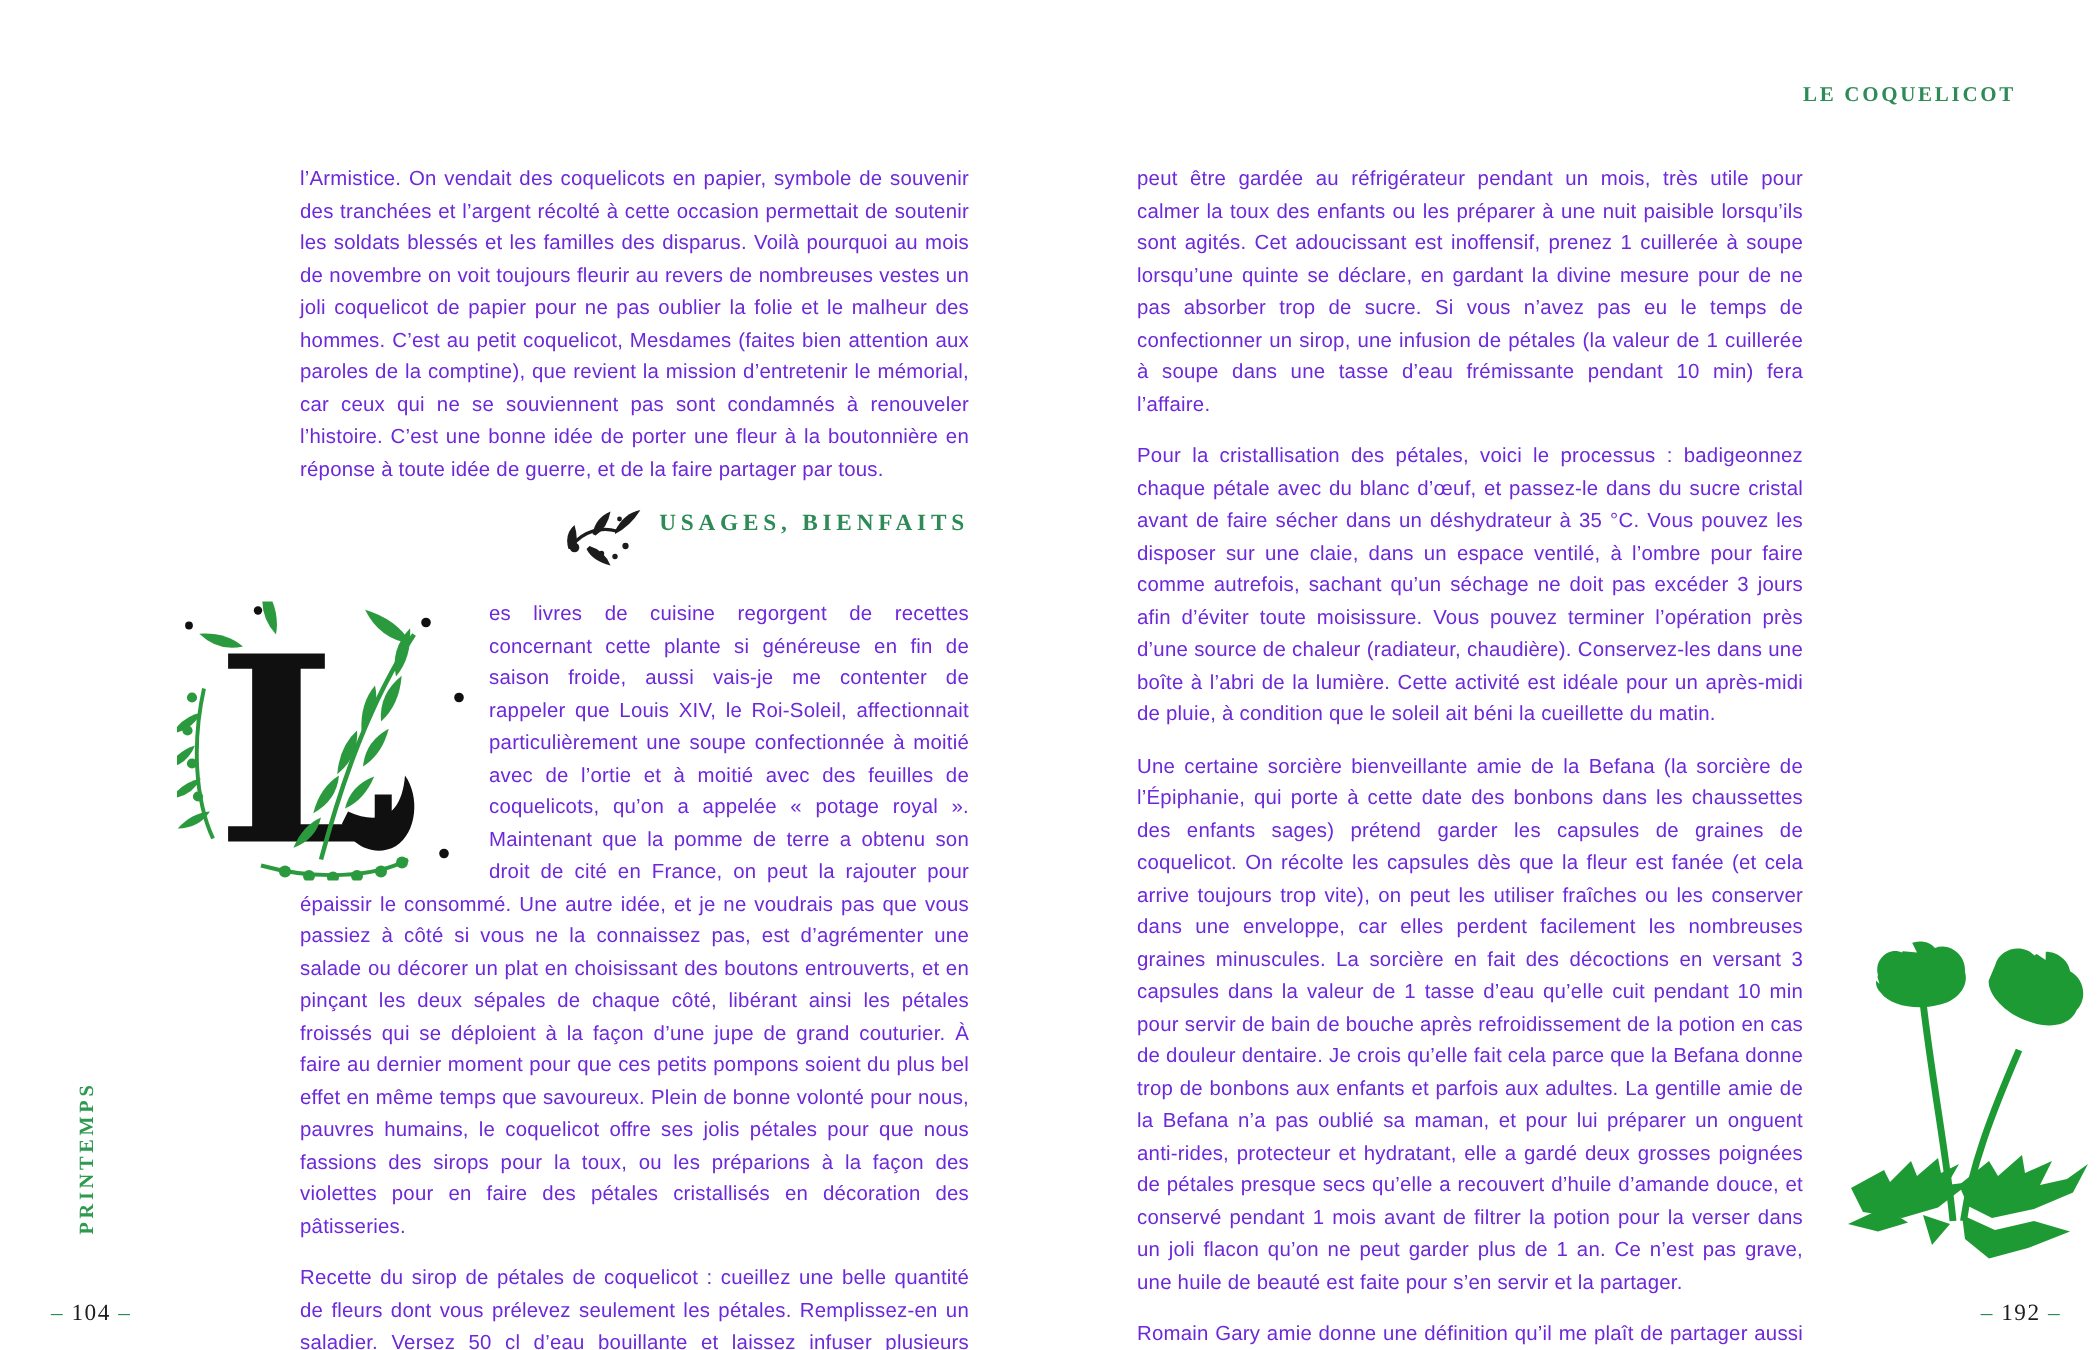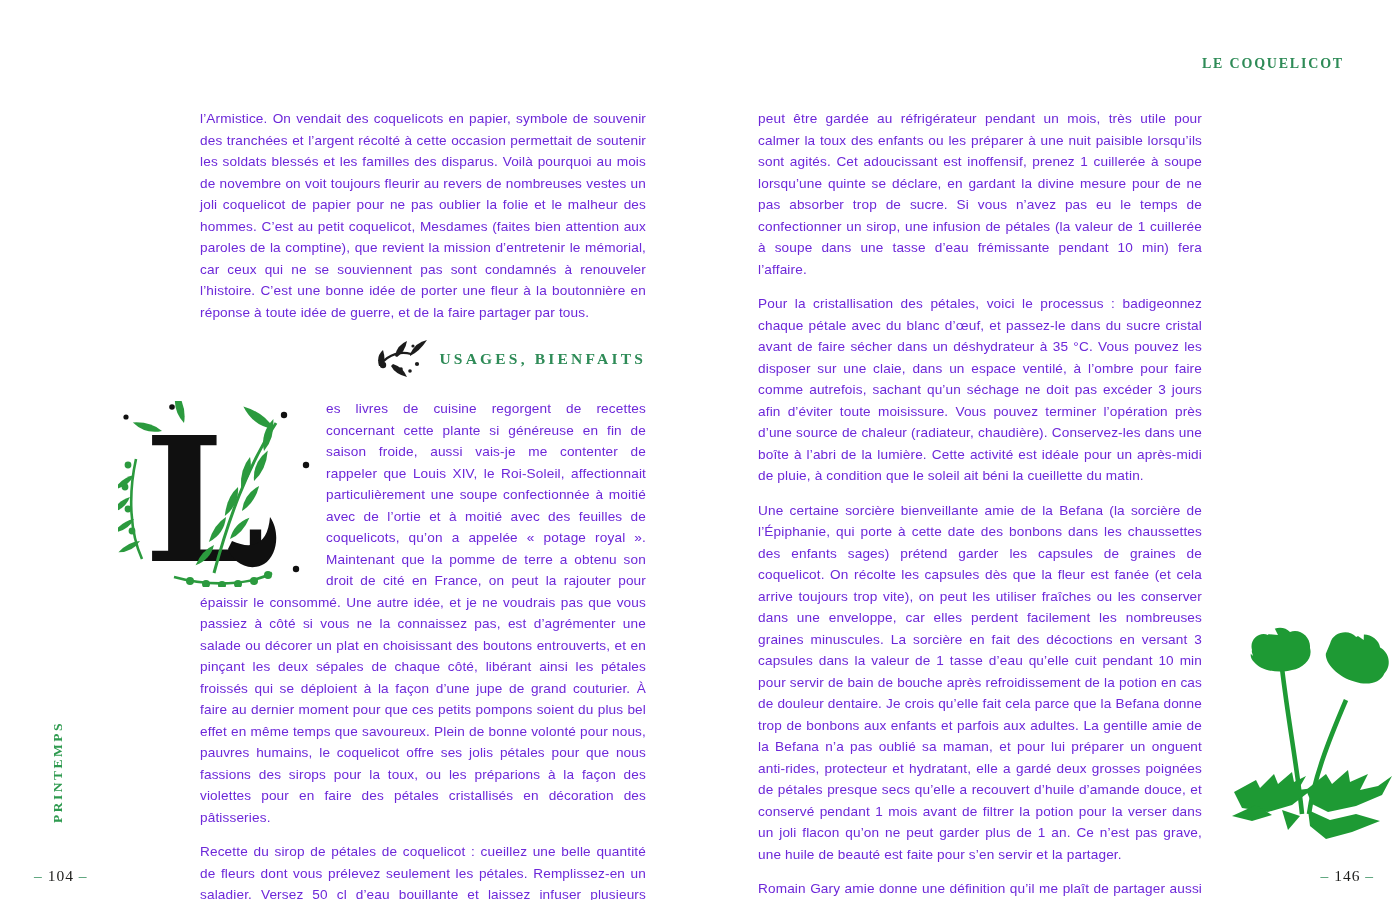--- a/index.html
+++ b/index.html
@@ -9,21 +9,21 @@
   .running-header{position:absolute;top:30px;right:48px;
     font-family:"Liberation Serif",serif;font-size:14px;letter-spacing:1.8px;
     color:#2e8b57;font-weight:600;}
   
   .col{position:absolute;top:82px;}
   .col-left{left:200px;width:446px;}
   .col-right{left:758px;width:444px;}
   p.body{margin:0 0 13px 0;font-size:13.6px;line-height:21.5px;text-align:justify;
     color:#6d28d9;letter-spacing:.15px;font-weight:400;}
   
-  .section-heading-row{display:flex;align-items:center;justify-content:flex-end;gap:12px;
+  .section-heading-row{display:flex;align-items:flex-start;justify-content:flex-end;gap:12px;
     margin:17px 0 20px 0;}
   .section-heading{font-family:"Liberation Serif",serif;font-size:15.5px;letter-spacing:3.2px;
     color:#2e8b57;font-weight:600;}
   .sprig{width:50px;height:38px;flex:0 0 auto;}
   
   .dropcap-svg{float:left;width:196px;height:186px;margin:3px 12px 2px -82px;}
   .author-line{margin-top:8px;}
   
   .season-label{position:absolute;left:0;top:738px;width:116px;text-align:center;
     transform:rotate(-90deg);font-family:"Liberation Serif",serif;font-size:13.5px;
@@ -144,15 +144,15 @@
       <path d="M84,166 L104,150 L110,160 L126,146 L128,158 L146,150 L138,166 L156,162 L170,152 L160,171 L134,182 L106,188 L90,180 Z"></path>
       <path d="M86,186 L108,196 L134,190 L158,197 L130,208 L104,215 L88,202 Z"></path>
       <path d="M34,181 L10,192 L30,197 L50,191 Z"></path>
       <path d="M60,186 L66,206 L78,192 Z"></path>
     </g>
   </svg>
 
   <div class="season-label">PRINTEMPS</div>
 
   <div class="page-number pn-left"><span class="dash">–</span> <span>104</span> <span class="dash">–</span></div>
-  <div class="page-number pn-right"><span class="dash">–</span> <span>146</span> <span class="dash">–</span></div>
+  <div class="page-number pn-right"><span class="dash">–</span> <span>192</span> <span class="dash">–</span></div>
 
 </div>
 
 </body></html>

